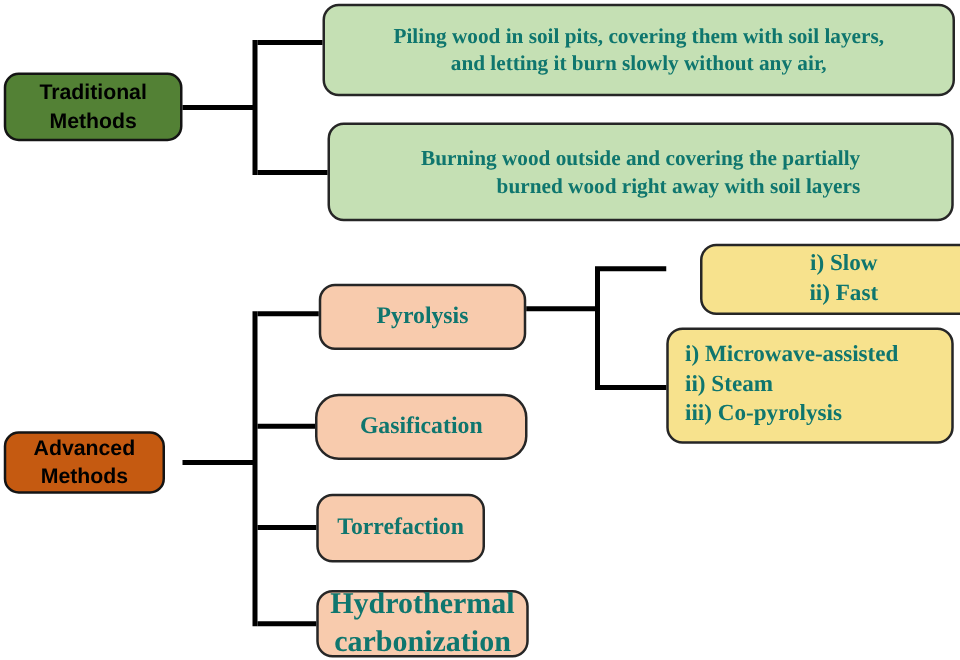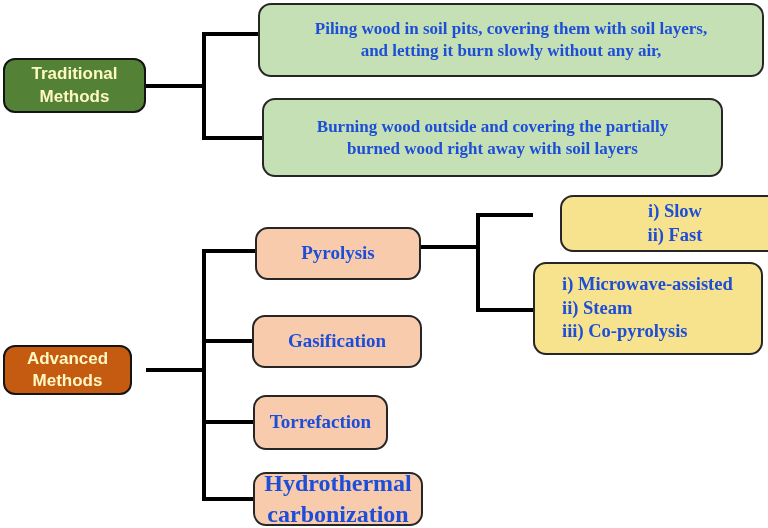--- a/index.html
+++ b/index.html
@@ -16,78 +16,78 @@
     overflow: hidden;
   }
   .node {
     position: absolute;
     box-sizing: border-box;
     display: flex;
     align-items: center;
     justify-content: center;
     text-align: center;
     white-space: pre-line;
-    color: #1d4ed8;
+    color: #0f766e;
     font-weight: bold;
     line-height: 1.28;
   }
   .root-node {
     font-family: "Liberation Sans", sans-serif;
     font-size: 17px;
-    color: #fef9c3;
+    color: #000000;
     border: 2.5px solid #141414;
     border-radius: 12px;
     line-height: 1.3;
   }
   .traditional-root { background: #538135; }
   .advanced-root   { background: #c55a11; }
   .child-node {
     font-family: "Liberation Serif", serif;
     border: 2px solid #262626;
     border-radius: 13px;
   }
   .green-child  { background: #c5e0b4; font-size: 17px; }
   .peach-child  { background: #f8cbad; font-size: 19px; text-align: center; }
   .peach-child.two-line { font-size: 24px; }
   .yellow-child { background: #f7e28d; font-size: 18.5px; }
   .yellow-child.left-align {
     justify-content: flex-start;
     text-align: left;
-    padding-left: 27px;
+    padding-left: 13px;
   }
   .line {
     position: absolute;
     background: #000000;
   }
 </style>
 </head>
 <body>
 
 <div id="canvas">
 
   <div class="node root-node traditional-root" style="left:3px; top:58px; width:143px; height:55px;">Traditional
 Methods</div>
 
   <div class="node child-node green-child" style="left:258px; top:3px; width:506px; height:74px;">Piling wood in soil pits, covering them with soil layers,
 and letting it burn slowly without any air,</div>
 
-  <div class="node child-node green-child" style="left:262px; top:98px; width:461px; height:79px;">Burning wood outside and covering the partially
+  <div class="node child-node green-child" style="left:262px; top:98px; width:501px; height:79px;text-align:right;">Burning wood outside and covering the partially
 burned wood right away with soil layers</div>
 
   <div class="line" style="left:146px; top:84px;  width:58px; height:4px;"></div>
   <div class="line" style="left:202px; top:32px;  width:4px;  height:108px;"></div>
   <div class="line" style="left:206px; top:32px;  width:52px; height:4px;"></div>
   <div class="line" style="left:206px; top:136px; width:56px; height:4px;"></div>
 
   <div class="node root-node advanced-root" style="left:3px; top:345px; width:129px; height:50px;">Advanced
 Methods</div>
 
   <div class="node child-node peach-child" style="left:255px; top:227px; width:166px; height:53px;">Pyrolysis</div>
 
-  <div class="node child-node peach-child" style="left:252px; top:315px; width:170px; height:53px;">Gasification</div>
+  <div class="node child-node peach-child" style="left:252px; top:315px; width:170px; height:53px;border-radius:19px;">Gasification</div>
 
   <div class="node child-node peach-child" style="left:253px; top:395px; width:135px; height:55px;">Torrefaction</div>
 
   <div class="node child-node peach-child two-line" style="left:253px; top:472px; width:170px; height:54px;">Hydrothermal
 carbonization</div>
 
   <div class="line" style="left:146px; top:368px; width:58px; height:4px;"></div>
   <div class="line" style="left:202px; top:249px; width:4px;  height:252px;"></div>
   <div class="line" style="left:206px; top:249px; width:49px; height:4px;"></div>
   <div class="line" style="left:206px; top:339px; width:46px; height:4px;"></div>

